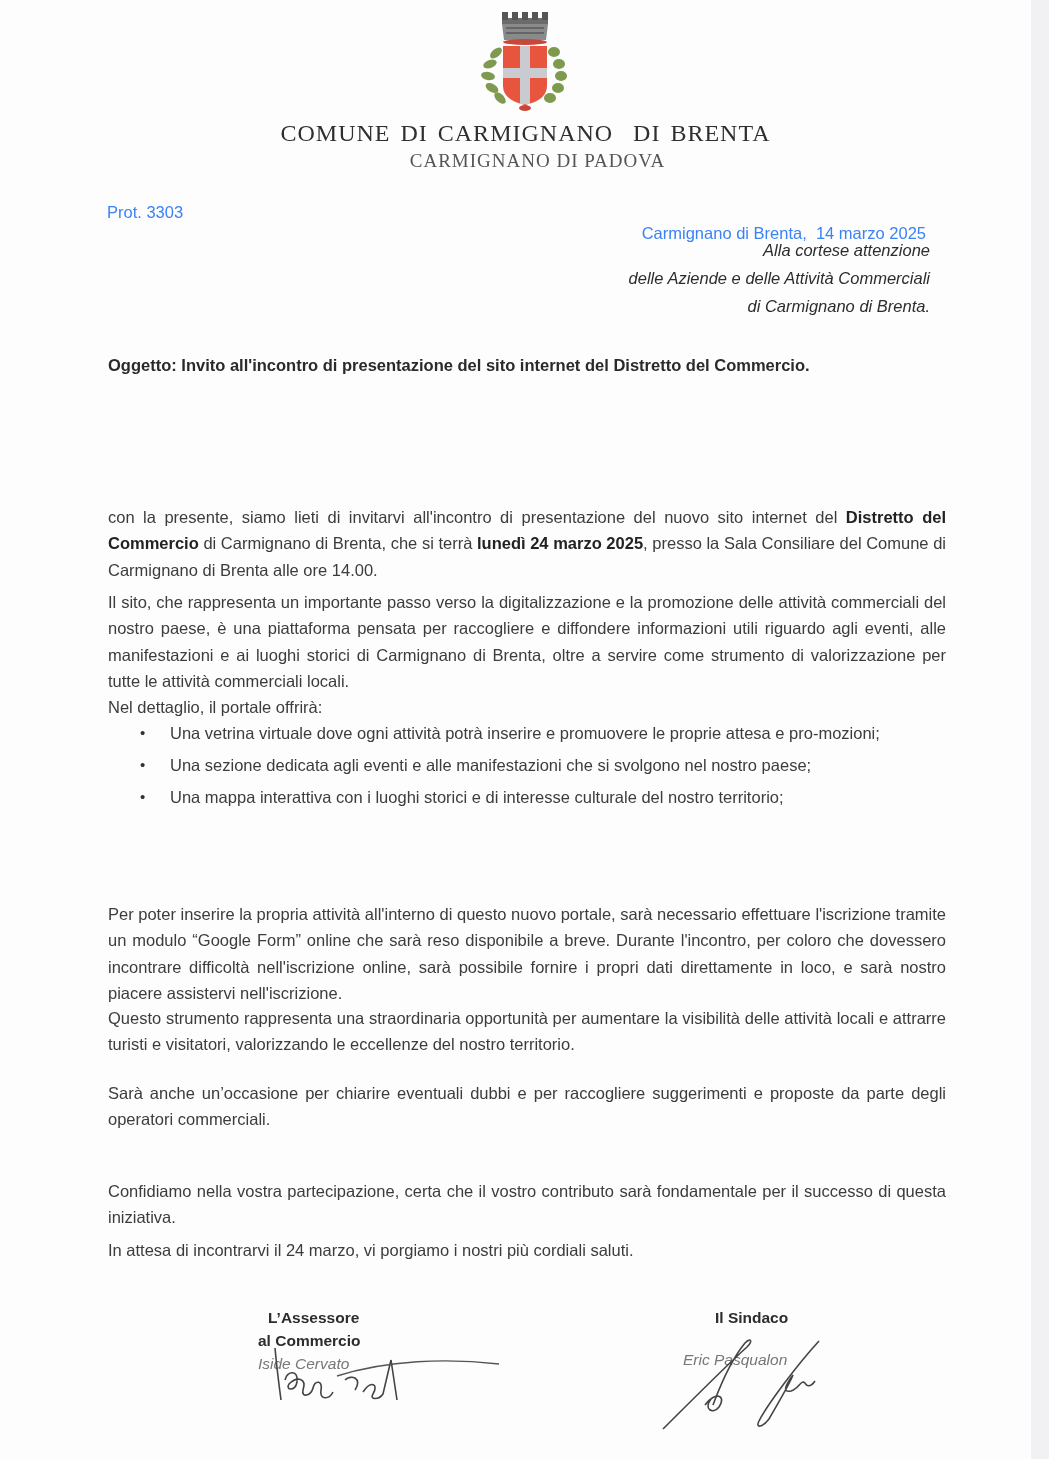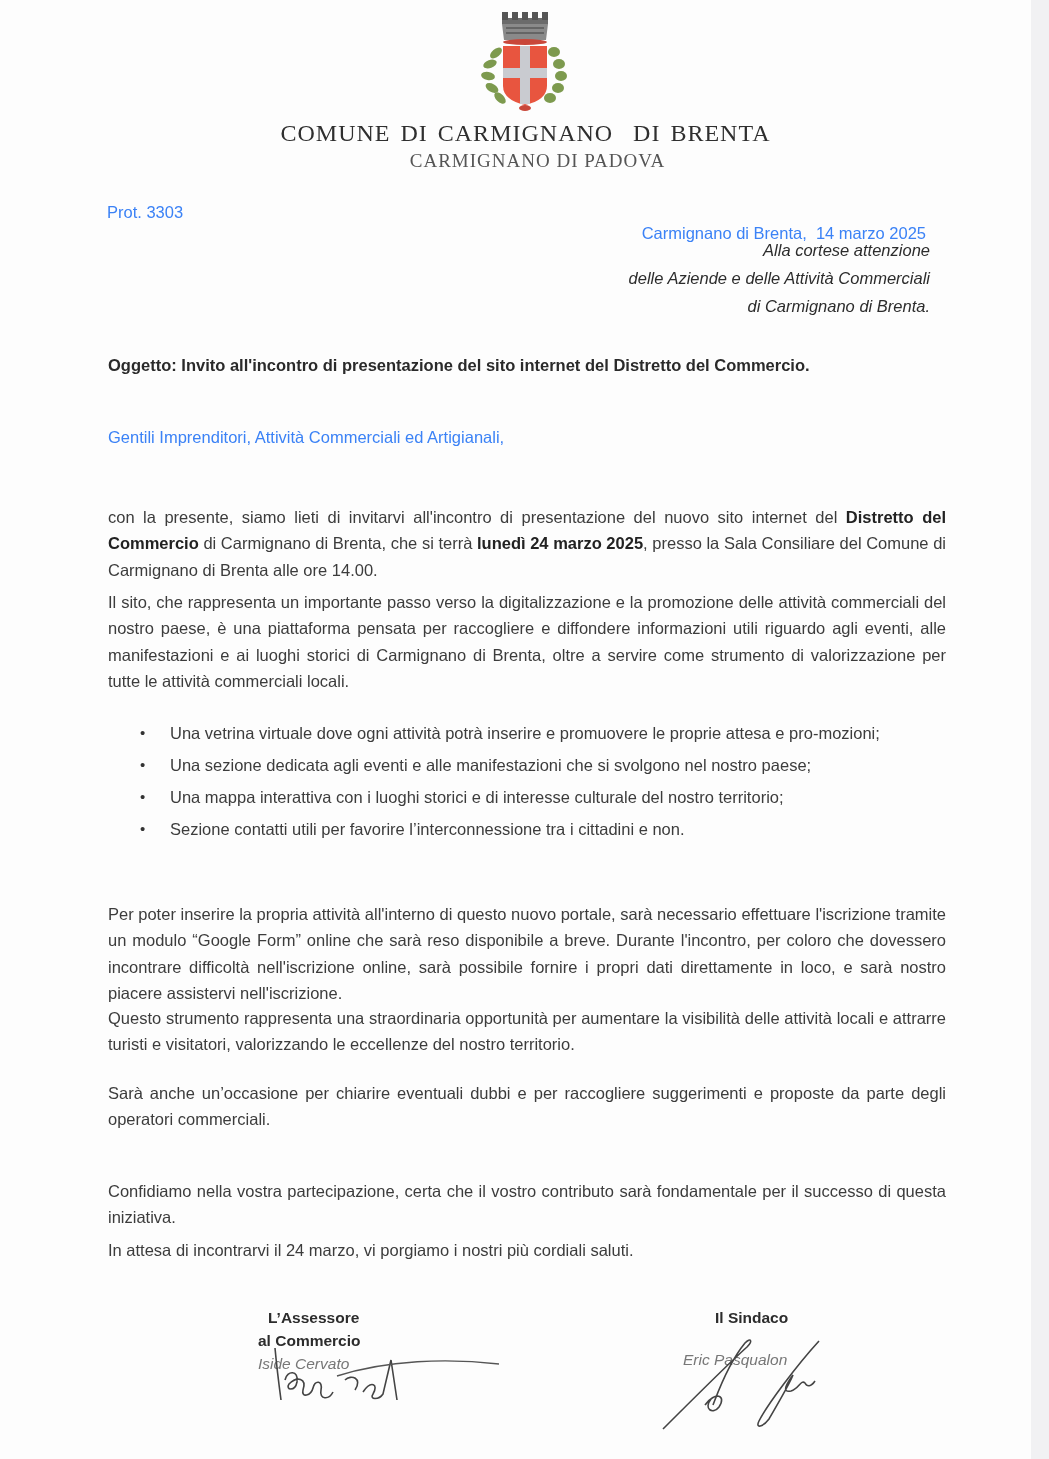--- a/index.html
+++ b/index.html
@@ -120,33 +120,32 @@
   <div class="txt prot">Prot. 3303</div>
   <div class="txt dateline" style="white-space:pre">Carmignano di Brenta,  14 marzo 2025</div>
 
   <div class="txt recipient">
     <div>Alla cortese attenzione</div>
     <div>delle Aziende e delle Attività Commerciali</div>
     <div>di Carmignano di Brenta.</div>
   </div>
 
   <div class="txt subject">Oggetto: Invito all'incontro di presentazione del sito internet del Distretto del Commercio.</div>
-  <div class="txt greeting">Gentili Imprenditori, Attività Commerciali ed Artigianali,</div>
 
   <div class="para p1"><span>con la presente, siamo lieti di invitarvi all'incontro di presentazione del nuovo sito internet del </span><b>Distretto del Commercio</b><span> di Carmignano di Brenta, che si terrà </span><b>lunedì 24 marzo 2025</b><span>, presso la Sala Consiliare del Comune di Carmignano di Brenta alle ore 14.00.</span></div>
 
   <div class="para p2">
     <span>Il sito, che rappresenta un importante passo verso la digitalizzazione e la promozione delle attività commerciali del nostro paese, è una piattaforma pensata per raccogliere e diffondere informazioni utili riguardo agli eventi, alle manifestazioni e ai luoghi storici di Carmignano di Brenta, oltre a servire come strumento di valorizzazione per tutte le attività commerciali locali.</span>
+    <span class="line" style="text-align:left">Nel dettaglio, il portale offrirà:</span>
   </div>
 
   <ul class="features">
     <li>Una vetrina virtuale dove ogni attività potrà inserire e promuovere le proprie attesa e pro-mozioni;</li>
     <li>Una sezione dedicata agli eventi e alle manifestazioni che si svolgono nel nostro paese;</li>
     <li>Una mappa interattiva con i luoghi storici e di interesse culturale del nostro territorio;</li>
-    <li>Sezione contatti utili per favorire l’interconnessione tra i cittadini e non.</li>
   </ul>
 
   <div class="para p3">Per poter inserire la propria attività all'interno di questo nuovo portale, sarà necessario effettuare l'iscrizione tramite un modulo “Google Form” online che sarà reso disponibile a breve. Durante l'incontro, per coloro che dovessero incontrare difficoltà nell'iscrizione online, sarà possibile fornire i propri dati direttamente in loco, e sarà nostro piacere assistervi nell'iscrizione.</div>
   <div class="para p4" style="top:1005px">Questo strumento rappresenta una straordinaria opportunità per aumentare la visibilità delle attività locali e attrarre turisti e visitatori, valorizzando le eccellenze del nostro territorio.</div>
   <div class="para p5">Sarà anche un’occasione per chiarire eventuali dubbi e per raccogliere suggerimenti e proposte da parte degli operatori commerciali.</div>
   <div class="para p6">Confidiamo nella vostra partecipazione, certa che il vostro contributo sarà fondamentale per il successo di questa iniziativa.</div>
   <div class="para p7">In attesa di incontrarvi il 24 marzo, vi porgiamo i nostri più cordiali saluti.</div>
 
   <div class="sig-block sig-left">
     <span class="l1">L’Assessore</span>

